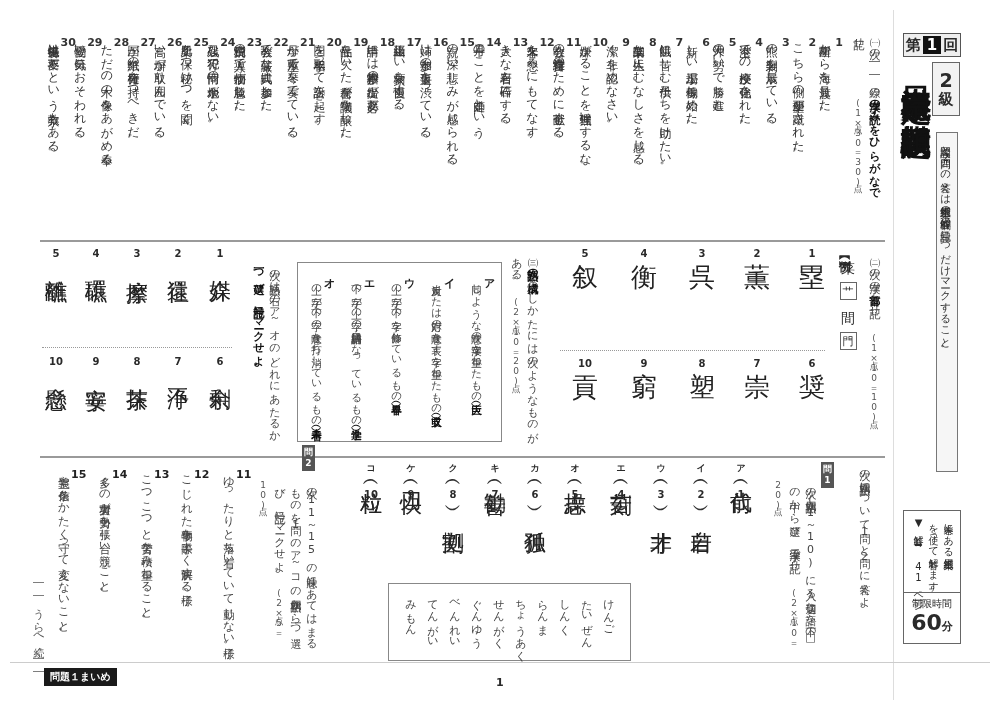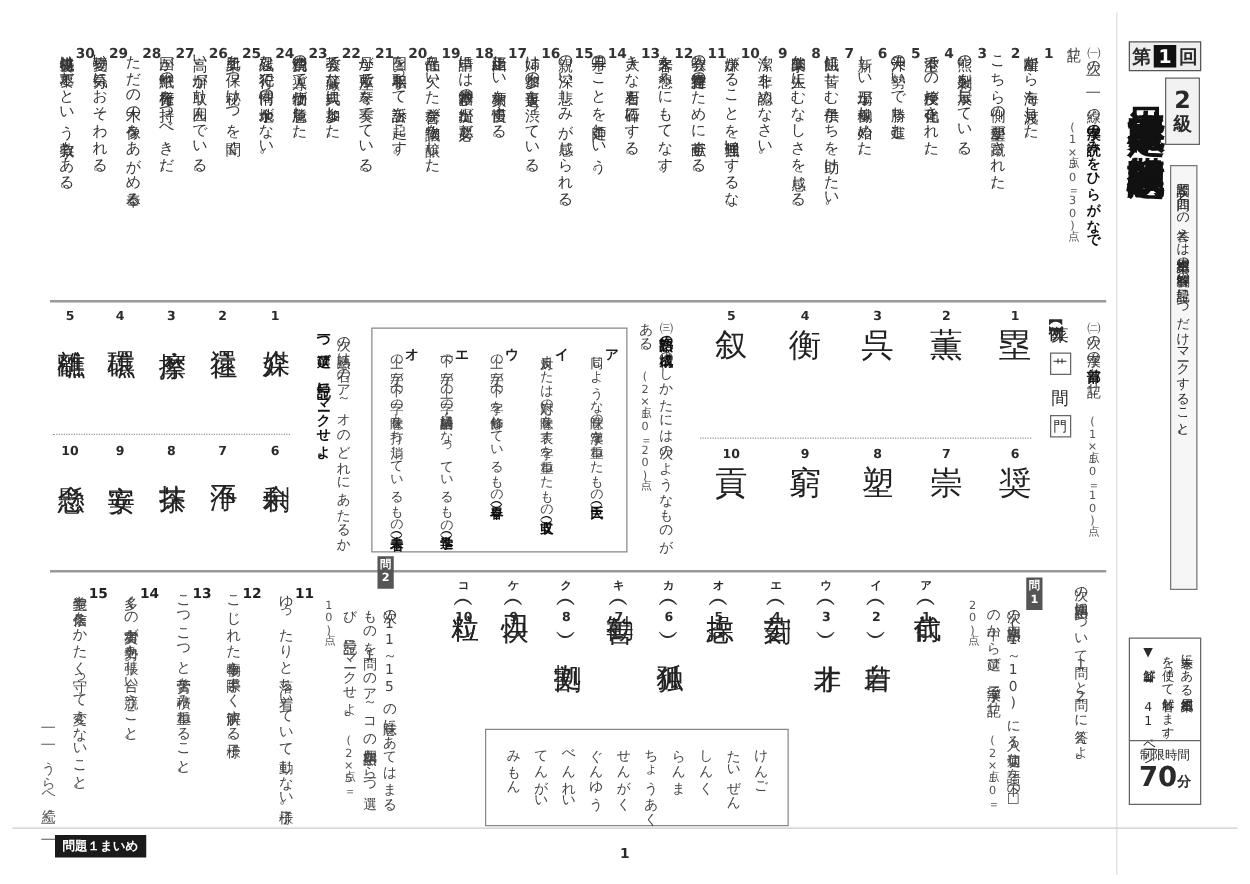--- a/index.html
+++ b/index.html
@@ -80,21 +80,21 @@
 <div class="abs v main-title">日本漢字能力検定　模擬試験問題</div>
 <div class="abs v note-box">設問三と四問2の答えは答案用紙の解答欄の記号に一つだけマークすること。</div>
 <div class="abs answer-box">
   <div class="v answer-text">
     <span>巻末にある答案用紙</span><br>
     <span>を使って解答します。</span><br>
     <span>▼解答 ➡ 41ページ</span>
   </div>
   <div class="time-box">
     <div class="time-lbl">制限時間</div>
-    <div class="time-val"><span>70</span><small>分</small></div>
+    <div class="time-val"><span>60</span><small>分</small></div>
   </div>
 </div>
 <div class="vline" style="left:893px;top:10px;height:690px;background:#ddd;"></div>
 
 <div class="hline" style="left:40px;top:240px;width:845px;"></div>
 <div class="hline" style="left:40px;top:456px;width:845px;"></div>
 <div class="hline" style="left:10px;top:662px;width:980px;background:#ccc;height:1px;"></div>
 
 <div class="abs v sec-instr" style="left:850px;top:30px;height:205px;">
   <span>㈠</span>　<span>次の――線の</span><b>漢字の読みをひらがなで</b><br><span>記せ。</span>　　　　<span class="pts">(1点×30＝30点)</span>

